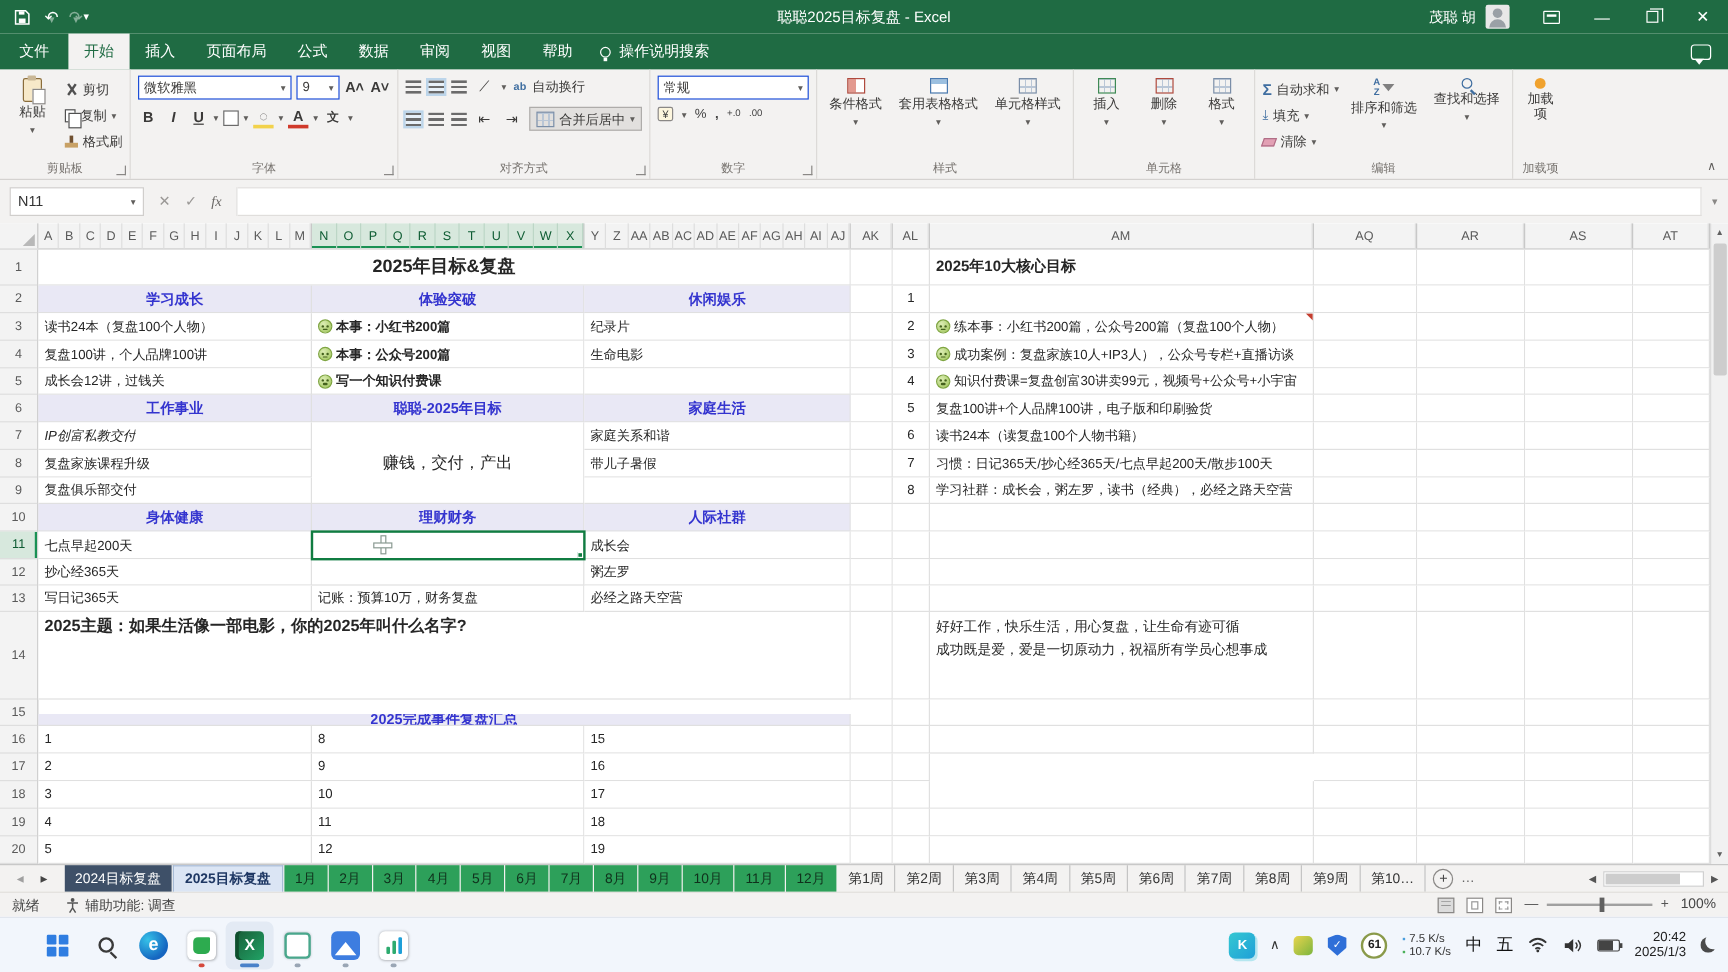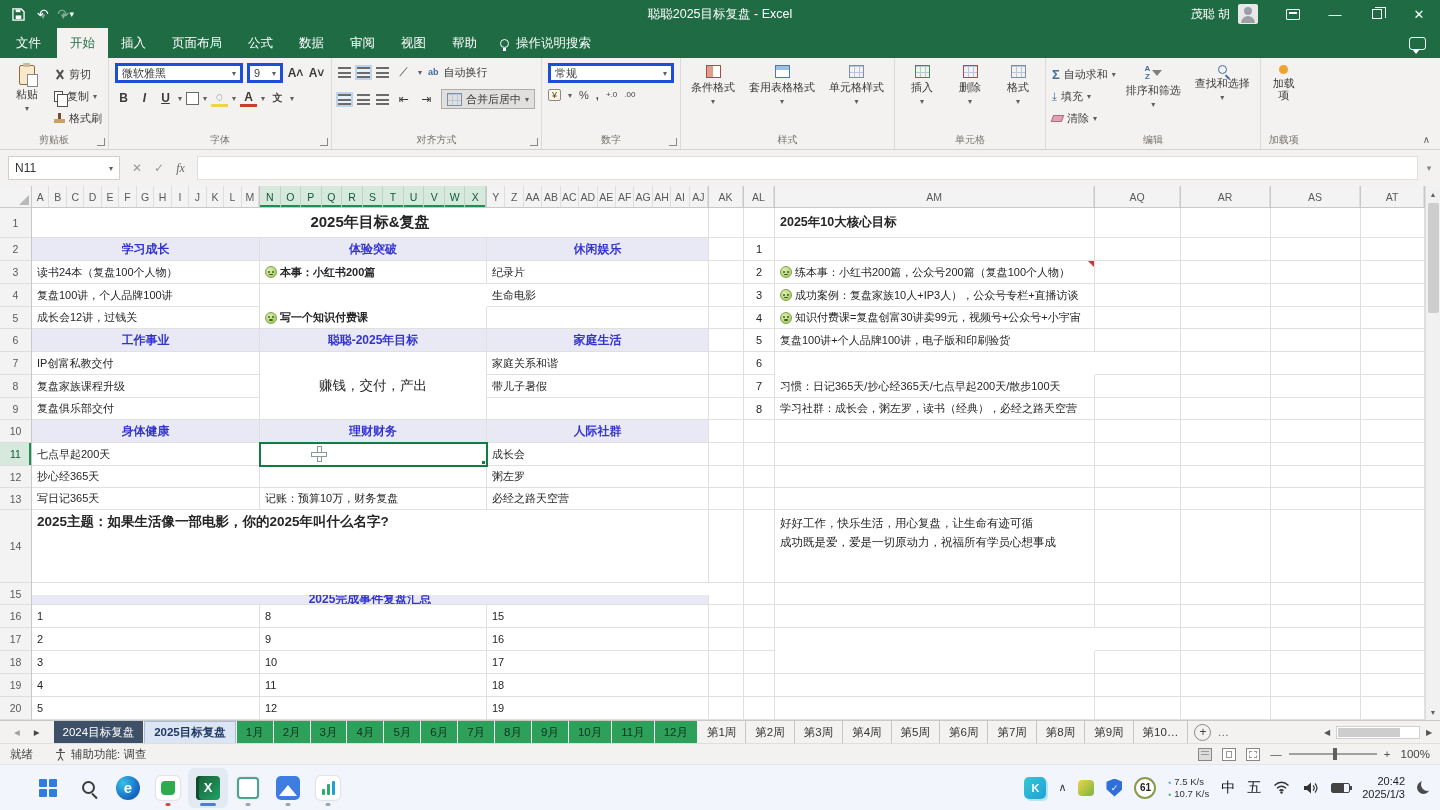--- a/index.html
+++ b/index.html
@@ -37,21 +37,21 @@
   
   .ribbon{height:92px;background:#f3f2f1;border-bottom:1px solid #d4d2d0;display:flex;font-size:11px;color:#3b3a39;flex:none;position:relative}
   .rgroup{position:relative;border-right:1px solid #dcdad8;padding:5px 6px 17px;display:flex;gap:6px;align-items:flex-start}
   .rgroup-label{position:absolute;bottom:2px;left:0;right:0;text-align:center;font-size:10px;color:#77736f}
   .launcher{position:absolute;right:3px;bottom:3px;width:8px;height:8px;border-right:1.5px solid #8a8886;border-bottom:1.5px solid #8a8886}
   .bigbtn{display:flex;flex-direction:column;align-items:center;justify-content:flex-start;gap:3px;padding:2px 4px;min-width:42px;text-align:center;line-height:12px}
   .dd{font-size:8px;color:#605e5c}
   .vcol{display:flex;flex-direction:column;gap:4px}
   .smallbtn{display:flex;align-items:center;gap:4px;height:18px}
   .hrow{display:flex;align-items:center;gap:4px}
-  .combo{background:#fff;border:3px solid #1d4ed8;height:20px;display:flex;align-items:center;padding:0 4px;justify-content:space-between}
+  .combo{background:#fff;border:1px solid #1d4ed8;height:20px;display:flex;align-items:center;padding:0 4px;justify-content:space-between}
   .icn{flex:none}
   .ic-paste{width:16px;height:20px;border:1.5px solid #8a6d3b;border-radius:2px;background:#f7e9c9;position:relative}
   .ic-paste::before{content:"";position:absolute;left:3px;top:-3px;width:7px;height:4px;background:#c9b796;border-radius:1px}
   .ic-paste::after{content:"";position:absolute;right:-4px;bottom:-3px;width:9px;height:11px;background:#fff;border:1px solid #8a8886}
   .ic-cut{width:11px;height:11px;position:relative}
   .ic-cut::before,.ic-cut::after{content:"";position:absolute;left:5px;top:0;width:1.5px;height:11px;background:#505050}
   .ic-cut::before{transform:rotate(35deg)}.ic-cut::after{transform:rotate(-35deg)}
   .ic-copy{width:9px;height:11px;border:1px solid #505050;background:#fff;position:relative}
   .ic-copy::after{content:"";position:absolute;left:2px;top:2px;width:9px;height:11px;border:1px solid #505050;background:#fff}
   .ic-brush{width:11px;height:4px;background:#c8a165;position:relative;margin-top:6px}
@@ -549,40 +549,44 @@
           <div class="cell body bold" style="grid-area: 3 / 2;">
             <div class="emoji"></div>
             <span>本事：小红书200篇</span>
           </div>
           <div class="cell body" style="grid-area: 3 / 3;">
             <span>纪录片</span>
           </div>
           <div class="cell body" style="grid-area: 4 / 1;">
             <span>复盘100讲，个人品牌100讲</span>
           </div>
+          <div class="cell body bold" style="grid-area: 4 / 2;">
+            <div class="emoji"></div>
+            <span>本事：公众号200篇</span>
+          </div>
           <div class="cell body" style="grid-area: 4 / 3;">
             <span>生命电影</span>
           </div>
           <div class="cell body" style="grid-area: 5 / 1;">
             <span>成长会12讲，过钱关</span>
           </div>
           <div class="cell body bold" style="grid-area: 5 / 2;">
             <div class="emoji"></div>
             <span>写一个知识付费课</span>
           </div>
           <div class="cell header" style="grid-area: 6 / 1;">
             <span>工作事业</span>
           </div>
           <div class="cell header" style="grid-area: 6 / 2;">
             <span>聪聪-2025年目标</span>
           </div>
           <div class="cell header" style="grid-area: 6 / 3;">
             <span>家庭生活</span>
           </div>
-          <div class="cell body" style="grid-area: 7 / 1;">
+          <div class="cell body" style="grid-area: 7 / 1; font-style: italic;">
             <span>IP创富私教交付</span>
           </div>
           <div class="cell merged-center" style="grid-area: 7 / 2 / span 3;">
             <span>赚钱，交付，产出</span>
           </div>
           <div class="cell body" style="grid-area: 7 / 3;">
             <span>家庭关系和谐</span>
           </div>
           <div class="cell body" style="grid-area: 8 / 1; text-align: right;">
             <span>复盘家族课程升级</span>
@@ -713,20 +717,23 @@
             <span>知识付费课=复盘创富30讲卖99元，视频号+公众号+小宇宙</span>
           </div>
           <div class="cell alnum" style="grid-area: 6 / 2;">
             <span>5</span>
           </div>
           <div class="cell body" style="grid-area: 6 / 3;">
             <span>复盘100讲+个人品牌100讲，电子版和印刷验货</span>
           </div>
           <div class="cell alnum" style="grid-area: 7 / 2;">
             <span>6</span>
+          </div>
+          <div class="cell body" style="grid-area: 7 / 3;">
+            <span>读书24本（读复盘100个人物书籍）</span>
           </div>
           <div class="cell alnum" style="grid-area: 8 / 2;">
             <span>7</span>
           </div>
           <div class="cell body" style="grid-area: 8 / 3;">
             <span>习惯：日记365天/抄心经365天/七点早起200天/散步100天</span>
           </div>
           <div class="cell alnum" style="grid-area: 9 / 2;">
             <span>8</span>
           </div>

